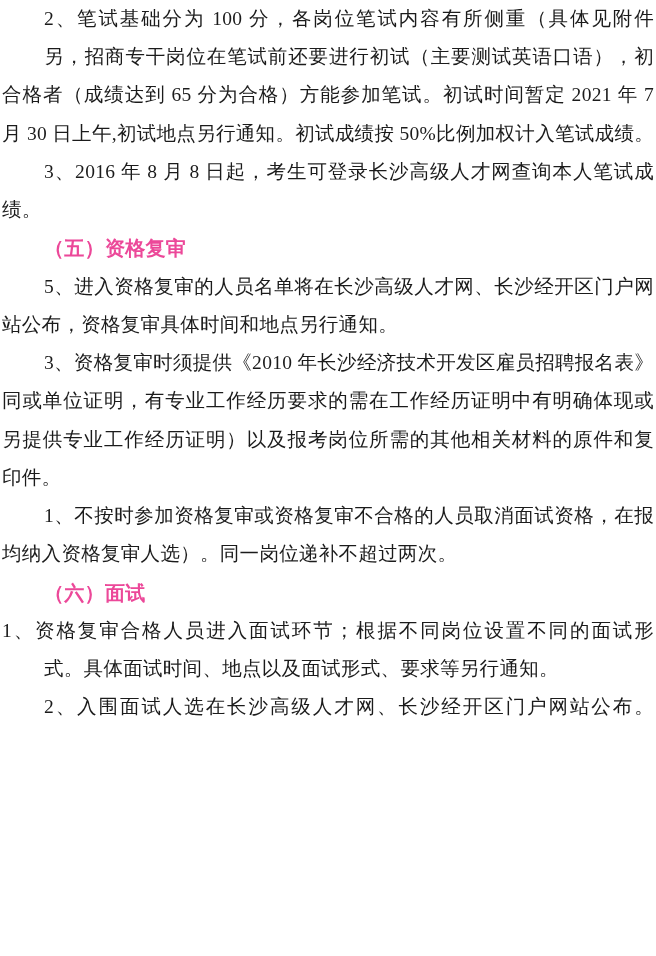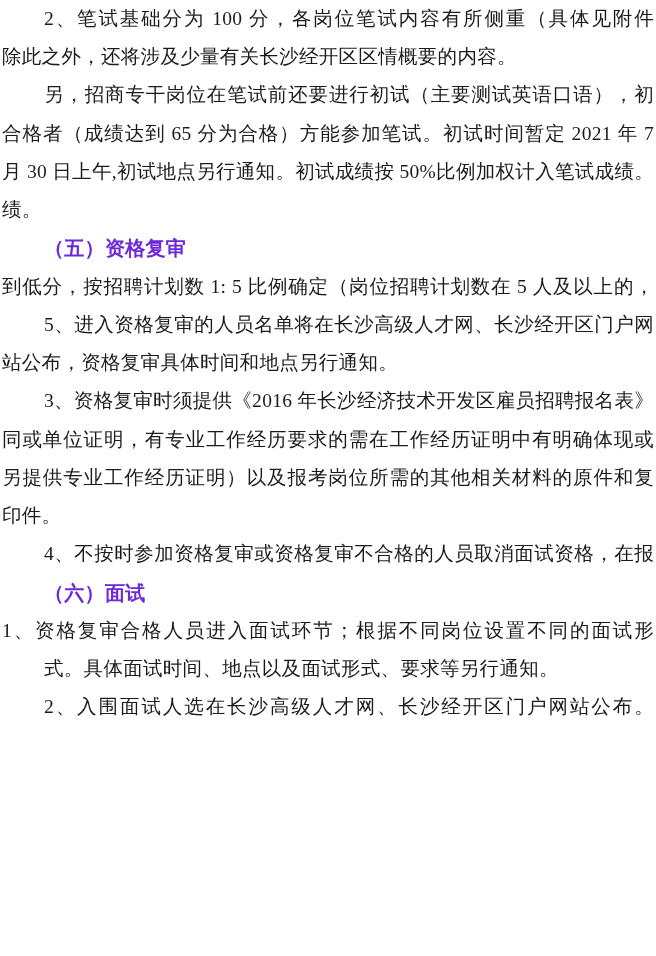--- a/index.html
+++ b/index.html
@@ -32,39 +32,39 @@
   }
   .line.fill {
     text-align: justify;
     text-align-last: justify;
     -moz-text-align-last: justify;
   }
   .line.heading {
     font-family: Liberation Serif, serif;
     font-weight: bold;
     font-size: 20px;
-    color: #6d28d9;
+    color: #ec4899;
   }
 </style>
 </head>
 <body>
 
 <div class="page">
     <div class="line indent fill">2、笔试基础分为 100 分，各岗位笔试内容有所侧重（具体见附件 1），</div>
-    <div class="line">除此之外，还将涉及少量有关长沙经开区区情概要的内容。</div>
     <div class="line indent fill">另，招商专干岗位在笔试前还要进行初试（主要测试英语口语），初试</div>
     <div class="line fill">合格者（成绩达到 65 分为合格）方能参加笔试。初试时间暂定 2021 年 7</div>
     <div class="line fill">月 30 日上午,初试地点另行通知。初试成绩按 50%比例加权计入笔试成绩。</div>
+    <div class="line indent fill">3、2016 年 8 月 8 日起，考生可登录长沙高级人才网查询本人笔试成</div>
     <div class="line">绩。</div>
     <div class="line indent heading">（五）资格复审</div>
-    <div class="line fill">到低分，按招聘计划数 1: 5 比例确定（岗位招聘计划数在 5 人及以上的，</div>
     <div class="line indent fill">5、进入资格复审的人员名单将在长沙高级人才网、长沙经开区门户网</div>
     <div class="line">站公布，资格复审具体时间和地点另行通知。</div>
-    <div class="line indent fill">3、资格复审时须提供《2016 年长沙经济技术开发区雇员招聘报名表》</div>
+    <div class="line indent fill">3、资格复审时须提供《2010 年长沙经济技术开发区雇员招聘报名表》</div>
     <div class="line fill">同或单位证明，有专业工作经历要求的需在工作经历证明中有明确体现或</div>
     <div class="line fill">另提供专业工作经历证明）以及报考岗位所需的其他相关材料的原件和复</div>
     <div class="line">印件。</div>
-    <div class="line indent fill">4、不按时参加资格复审或资格复审不合格的人员取消面试资格，在报</div>
+    <div class="line indent fill">1、不按时参加资格复审或资格复审不合格的人员取消面试资格，在报</div>
+    <div class="line">均纳入资格复审人选）。同一岗位递补不超过两次。</div>
     <div class="line indent heading">（六）面试</div>
     <div class="line fill">1、资格复审合格人员进入面试环节；根据不同岗位设置不同的面试形</div>
     <div class="line indent">式。具体面试时间、地点以及面试形式、要求等另行通知。</div>
     <div class="line indent fill">2、入围面试人选在长沙高级人才网、长沙经开区门户网站公布。</div>
   </div>
 
 </body></html>

